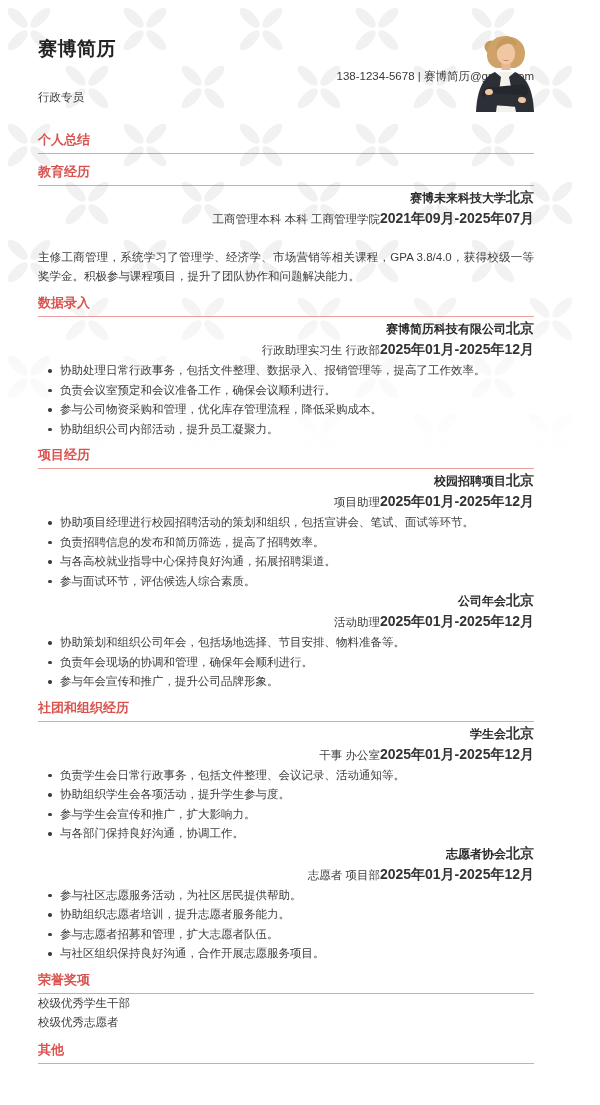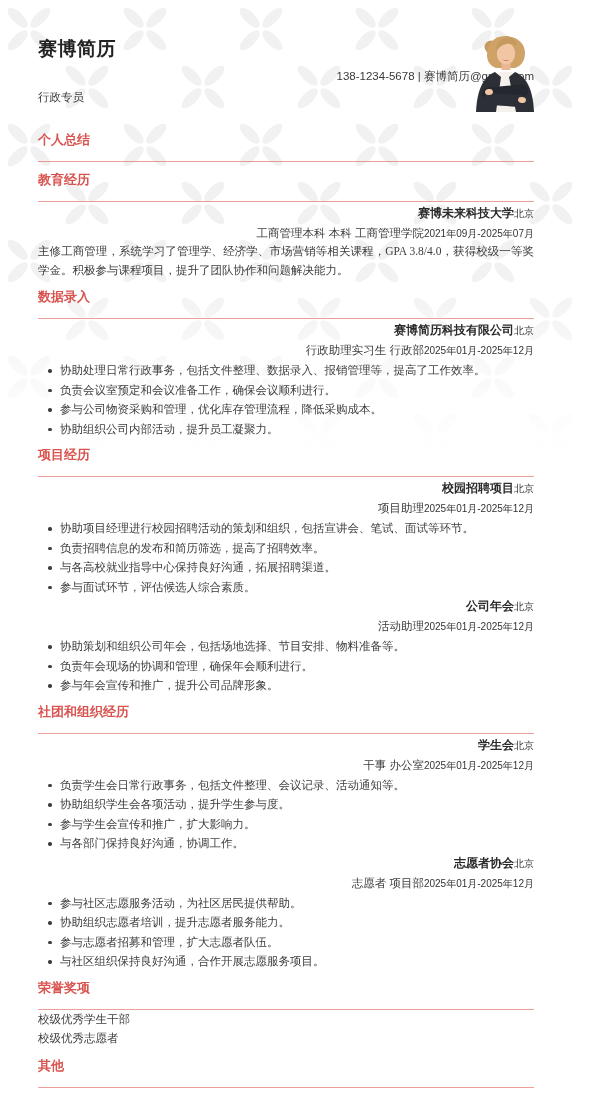--- a/index.html
+++ b/index.html
@@ -68,21 +68,21 @@
     height:80px;
   }
   
   .section{margin-top:10px;}
   .section.first{margin-top:26px;}
   h2{
     font-size:13px;
     line-height:15px;
     font-weight:700;
     color:var(--accent);
-    padding-bottom:14px;
+    padding-bottom:6px;
     border-bottom:1px solid rgba(217,83,79,.55);
   }
   .para{
     font-size:11.5px;
     line-height:18.5px;
     color:var(--text);
     text-align:justify;
   }
   .entry-row{
     display:flex;
@@ -94,23 +94,23 @@
   .entry-title{
     font-size:12px;
     font-weight:700;
     color:#2a2a2a;
   }
   .entry-sub{
     font-size:11.5px;
     color:var(--text);
   }
   .entry-right{
-    font-size:10px;
+    font-size:14px;
     color:#333333;
-    font-weight:400;
+    font-weight:700;
     white-space:nowrap;
   }
   ul.bullets{
     list-style:none;
     margin-top:2px;
   }
   ul.bullets li{
     position:relative;
     font-size:11.5px;
     line-height:14.5px;
@@ -199,21 +199,21 @@
     <div class="section">
       <h2>教育经历</h2>
       <div class="entry-row">
         <span class="entry-title">赛博未来科技大学</span>
         <span class="entry-right">北京</span>
       </div>
       <div class="entry-row">
         <span class="entry-sub">工商管理本科 本科 工商管理学院</span>
         <span class="entry-right">2021年09月-2025年07月</span>
       </div>
-      <p class="para" style="margin-top:0;font-family:Liberation Serif, serif;">主修工商管理，系统学习了管理学、经济学、市场营销等相关课程，GPA 3.8/4.0，获得校级一等奖学金。积极参与课程项目，提升了团队协作和问题解决能力。</p>
+      <p class="para" style="margin-top:20px;">主修工商管理，系统学习了管理学、经济学、市场营销等相关课程，GPA 3.8/4.0，获得校级一等奖学金。积极参与课程项目，提升了团队协作和问题解决能力。</p>
     </div>
 
     <div class="section">
       <h2>数据录入</h2>
       <div class="entry-row">
         <span class="entry-title">赛博简历科技有限公司</span>
         <span class="entry-right">北京</span>
       </div>
       <div class="entry-row">
         <span class="entry-sub">行政助理实习生 行政部</span>

